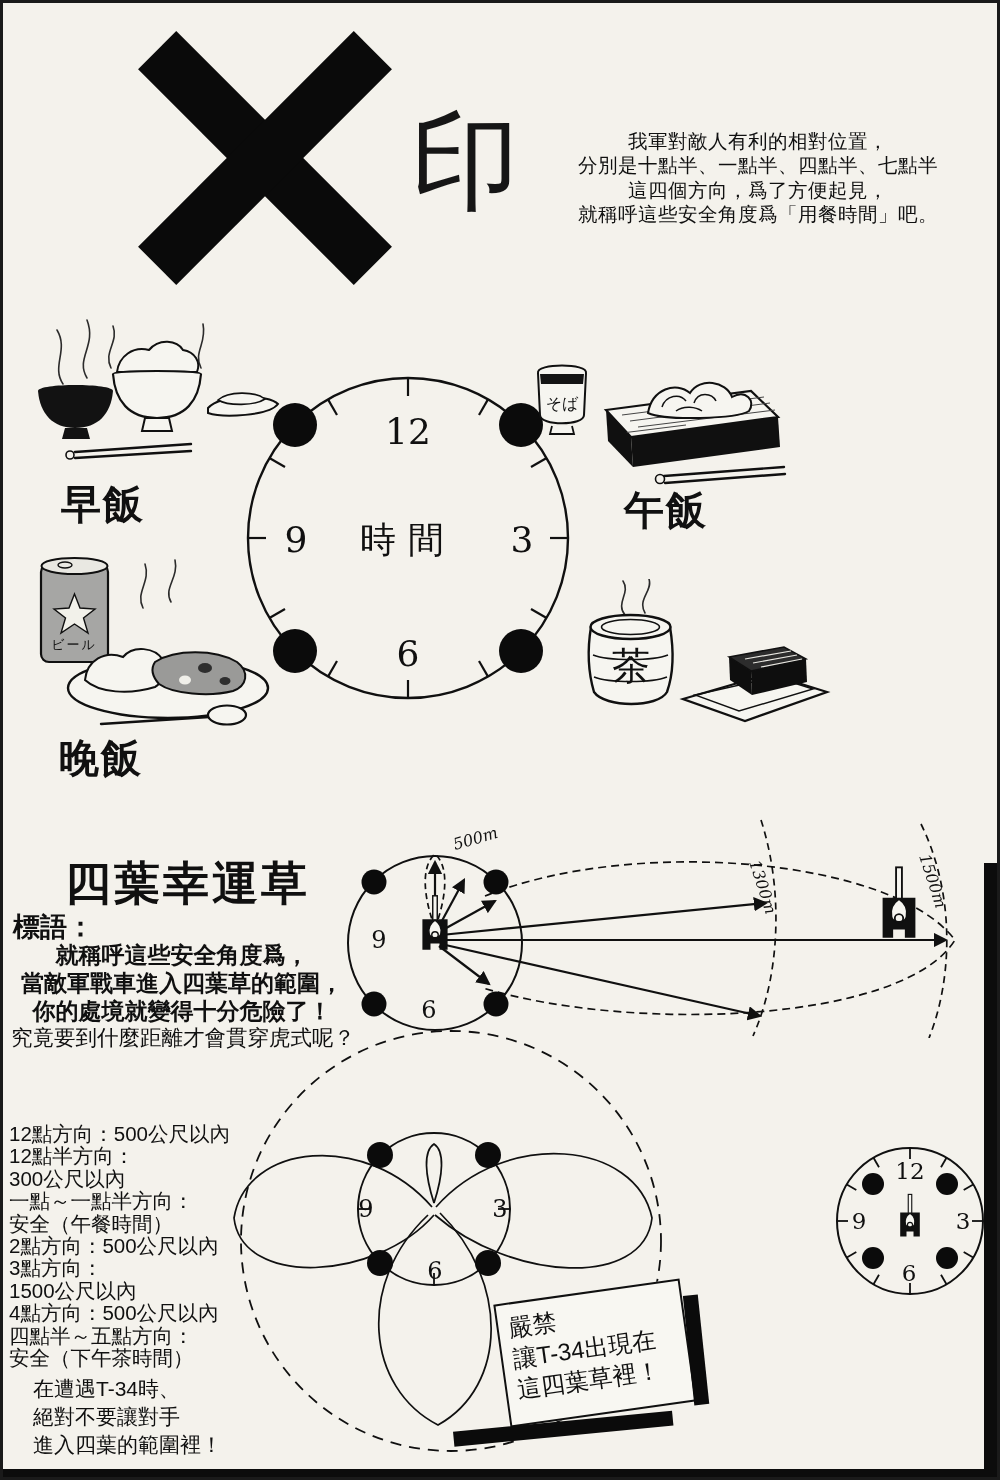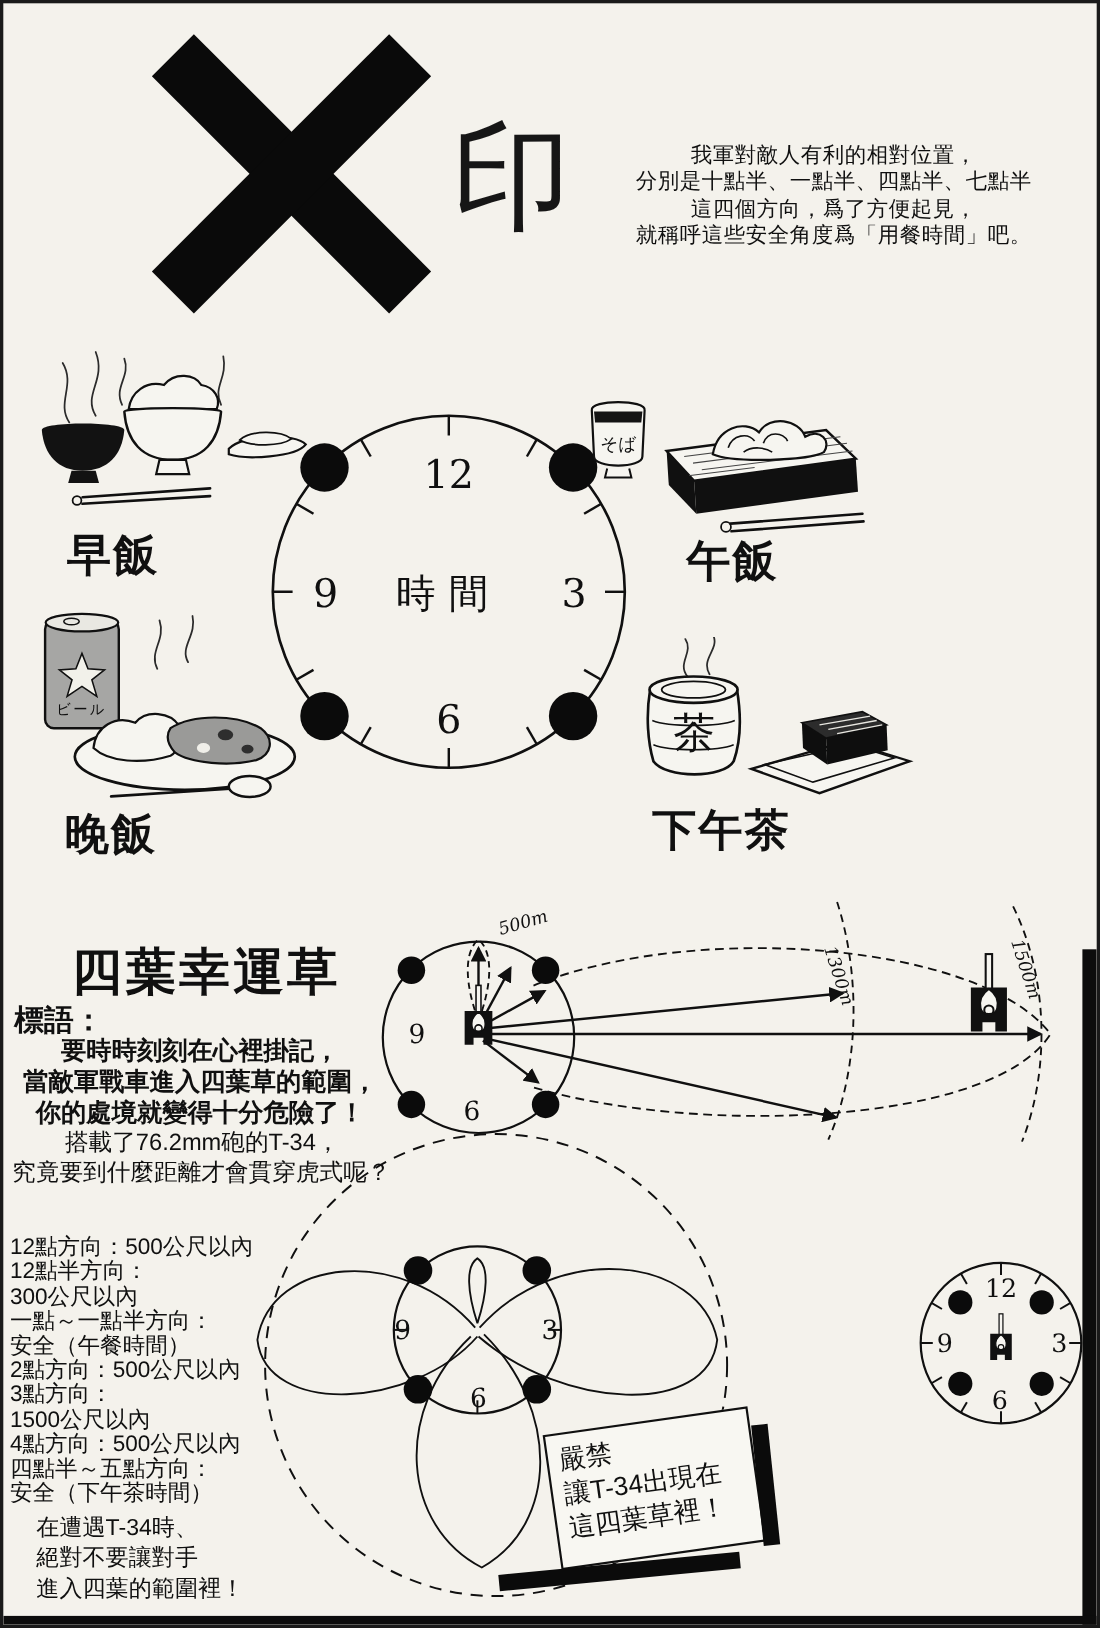--- a/index.html
+++ b/index.html
@@ -187,26 +187,25 @@
     <polygon points="142,116 222,98 260,110 186,132" fill="none" stroke="#101010" stroke-width="1.4"></polygon>
     <polygon points="176,78 231,68 253,80 198,92" fill="#2c2c2c" stroke="#101010" stroke-width="1.5"></polygon>
     <polygon points="198,92 253,80 254,103 199,116" fill="#0e0e0e"></polygon>
     <polygon points="176,78 198,92 199,116 177,101" fill="#0e0e0e"></polygon>
     <g stroke="#e8e7e1" stroke-width="1.2">
       <line x1="192" y1="80" x2="238" y2="72"></line>
         <line x1="200" y1="84" x2="244" y2="76"></line>
         <line x1="208" y1="88" x2="249" y2="80"></line>
     </g>
   </svg>
-  <div class="abs meal-label" style="left:590px; top:724px;">下午茶</div>
 
   <div class="abs sec-title">四葉幸運草</div>
   <div class="abs slogan-label">標語：</div>
   <div class="abs slogan">
-    <div>要時時刻刻在心裡掛記，</div>
+    <div>就稱呼這些安全角度爲，</div>
     <div>當敵軍戰車進入四葉草的範圍，</div>
     <div>你的處境就變得十分危險了！</div>
   </div>
 
   <svg class="abs" style="left:330px; top:815px;" width="650" height="220" viewBox="0 0 650 220">
     <circle cx="102" cy="125" r="87" fill="none" stroke="#101010" stroke-width="2"></circle>
     <path d="M152,78 C300,18 560,40 622,122 C570,205 300,215 150,170" fill="none" stroke="#101010" stroke-width="1.7" stroke-dasharray="8 5"></path>
     <path d="M428,2 C450,70 448,155 420,218" fill="none" stroke="#101010" stroke-width="1.7" stroke-dasharray="7 5"></path>
     <path d="M588,6 C622,75 620,160 596,220" fill="none" stroke="#101010" stroke-width="1.7" stroke-dasharray="7 5"></path>
     <path d="M102,110 C90,78 88,48 102,36 C116,48 114,78 102,110" fill="none" stroke="#101010" stroke-width="1.7" stroke-dasharray="6 4"></path>
@@ -231,21 +230,20 @@
     <text class="lab" x="122" y="32" font-size="16" transform="rotate(-16 122 32)">500m</text>
     <text class="lab" x="416" y="44" font-size="16" transform="rotate(72 416 44)">1300m</text>
     <text class="lab" x="586" y="38" font-size="16" transform="rotate(72 586 38)">1500m</text>
   </svg>
 
   <svg class="abs" style="left:872px; top:862px;" width="48" height="82" viewBox="0 0 40 70">
     <use href="#tank" x="0" y="0" width="40" height="70"></use>
   </svg>
 
   <div class="abs question">
-    <div class="ind">搭載了76.2mm砲的T-34，</div>
     <div>究竟要到什麼距離才會貫穿虎式呢？</div>
   </div>
 
   <div class="abs answers">
     <div>12點方向：500公尺以內</div>
     <div>12點半方向：</div>
     <div>300公尺以內</div>
     <div>一點～一點半方向：</div>
     <div>安全（午餐時間）</div>
     <div>2點方向：500公尺以內</div>

